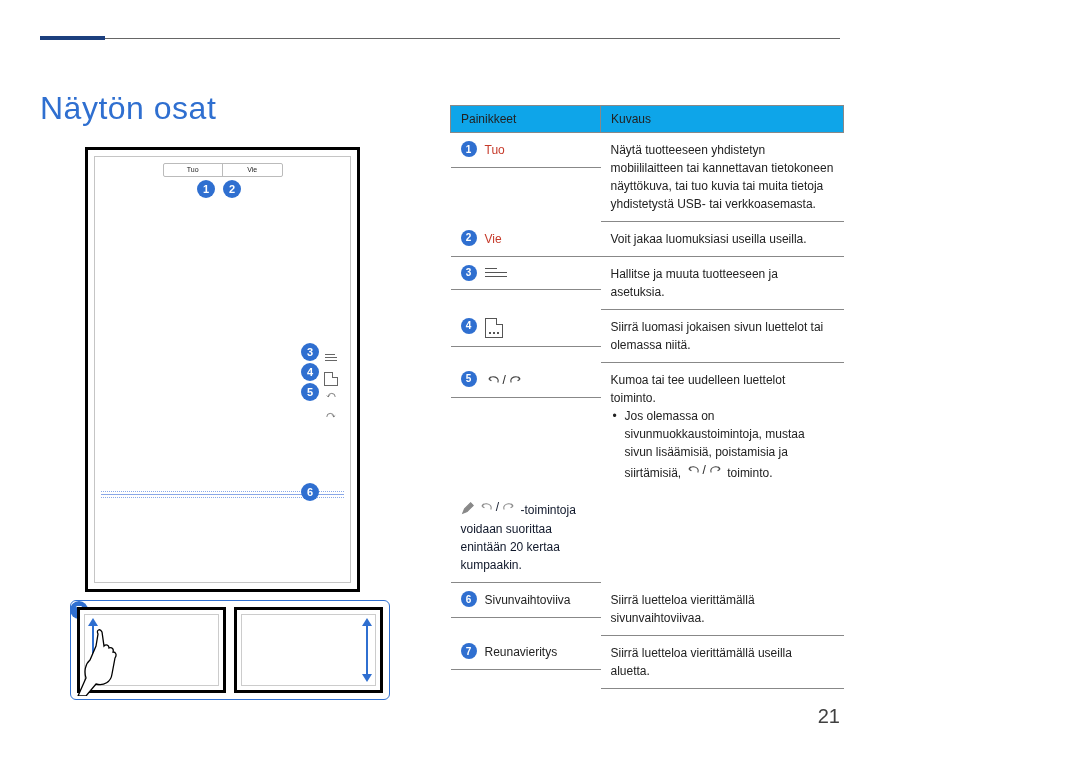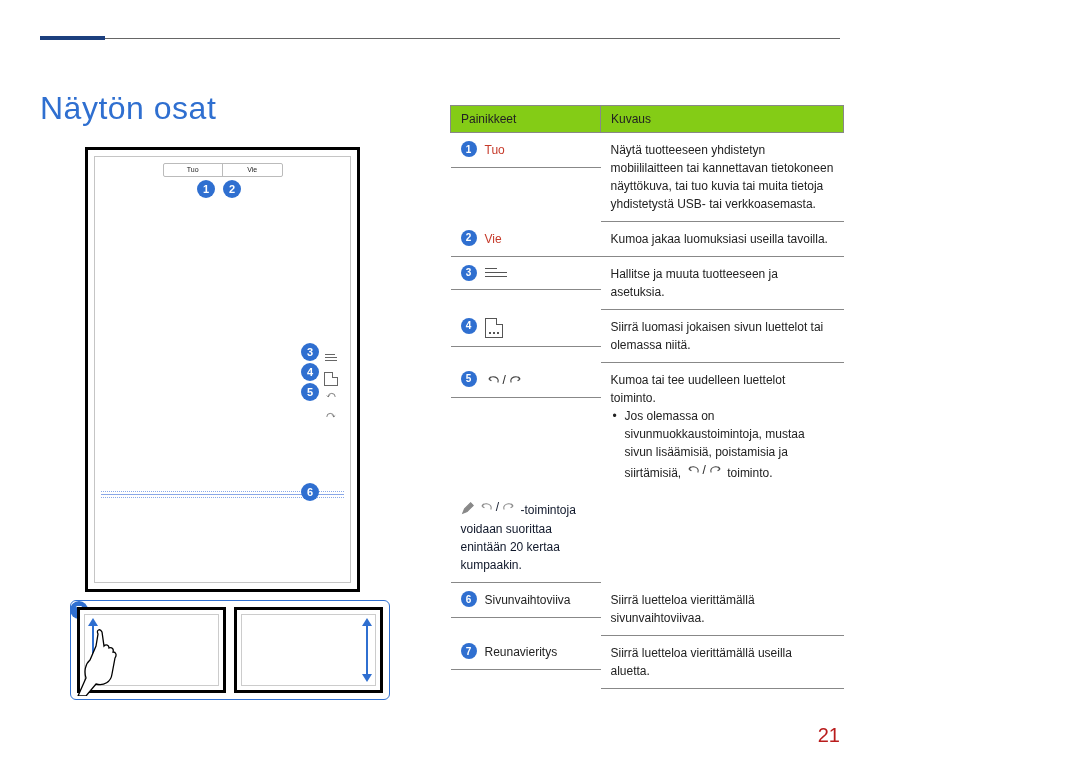--- a/index.html
+++ b/index.html
@@ -4,21 +4,21 @@
 <style>
   * { box-sizing: border-box; margin: 0; padding: 0; }
   html, body { width: 1080px; height: 763px; background: #fff; font-family: Arial, Helvetica, sans-serif; color: #222; }
   .page { width: 880px; height: 763px; position: relative; padding: 0 40px; }
 
   .top-rule { position: absolute; left: 40px; right: 40px; top: 38px; border-top: 1px solid #666; }
   .top-accent { position: absolute; left: 40px; top: 36px; width: 65px; height: 4px; background: #1c3f7e; }
 
   .title { position: absolute; left: 40px; top: 90px; font-size: 32px; font-weight: 400; color: #2f6fd0; letter-spacing: .5px; }
 
-  .page-num { position: absolute; right: 40px; bottom: 16px; font-size: 20px; color: #b91c1c; }
+  .page-num { position: absolute; right: 40px; bottom: 35px; font-size: 20px; color: #404040; }
 
   .content { position: absolute; left: 40px; right: 36px; top: 105px; display: flex; gap: 50px; }
 
   .left { width: 360px; position: relative; }
 
   .device { position: relative; width: 275px; height: 445px; border: 3px solid #000; margin-left: 45px; margin-top: 42px; background: #fff; }
   .device-inner { position: absolute; left: 6px; right: 6px; top: 6px; bottom: 6px; border: 1px solid #c5c5c5; }
 
   .top-tabs { position: absolute; top: 6px; left: 50%; transform: translateX(-50%); width: 120px; height: 14px; border: 1px solid #bbb; border-radius: 2px; display: flex; font-size: 7px; }
   .top-tabs .half { flex: 1; text-align: center; line-height: 12px; }
@@ -52,21 +52,21 @@
   .bscreen { flex: 1; border: 3px solid #000; background: #fff; position: relative; }
   .bscreen .inner { position: absolute; left: 4px; right: 4px; top: 4px; bottom: 4px; border: 1px solid #ccc; }
   .bscreen .arr { position: absolute; width: 0; height: 0; border-left: 5px solid transparent; border-right: 5px solid transparent; }
   .bscreen .arr.up { border-bottom: 8px solid #2f6fd0; top: 8px; }
   .bscreen .arr.down { border-top: 8px solid #2f6fd0; bottom: 8px; }
   .bscreen .stem { position: absolute; width: 2px; background: #2f6fd0; top: 14px; bottom: 14px; }
   .hand-svg { position: absolute; left: -4px; top: 16px; }
 
   .right { flex: 1; }
   table { width: 100%; border-collapse: collapse; font-size: 12px; }
-  th { background: #84cc16; text-align: left; font-weight: 400; padding: 6px 10px; border: 1px solid #888; }
+  th { background: #0ea5e9; text-align: left; font-weight: 400; padding: 6px 10px; border: 1px solid #888; }
   th:first-child { width: 150px; }
   td { border-bottom: 1px solid #888; padding: 8px 10px; vertical-align: top; line-height: 1.5; }
   td.keycell { display: flex; align-items: flex-start; gap: 8px; }
   .klabel { font-size: 12px; }
   .red { color: #c63a2a; }
   ul.desc { list-style: none; padding: 0; }
   ul.desc li.bul { padding-left: 14px; position: relative; }
   ul.desc li.bul::before { content: "•"; position: absolute; left: 2px; }
   .pen-icon { display: inline-block; width: 14px; vertical-align: middle; }
   .pen-icon svg { width: 14px; height: 14px; }
@@ -171,21 +171,21 @@
               <span class="num-badge">1</span>
               <span class="klabel red">Tuo</span>
             </td>
             <td>Näytä tuotteeseen yhdistetyn mobiililaitteen tai kannettavan tietokoneen näyttökuva, tai tuo kuvia tai muita tietoja yhdistetystä USB- tai verkkoasemasta.</td>
           </tr>
           <tr>
             <td class="keycell">
               <span class="num-badge">2</span>
               <span class="klabel red">Vie</span>
             </td>
-            <td>Kumoa jakaa luomuksiasi useilla tavoilla.</td>
+            <td>Voit jakaa luomuksiasi useilla useilla.</td>
           </tr>
           <tr>
             <td class="keycell">
               <span class="num-badge">3</span>
               <span class="icon-hamb-cell">
                   <span></span>
                   <span></span>
                   <span></span>
                 </span>
             </td>

